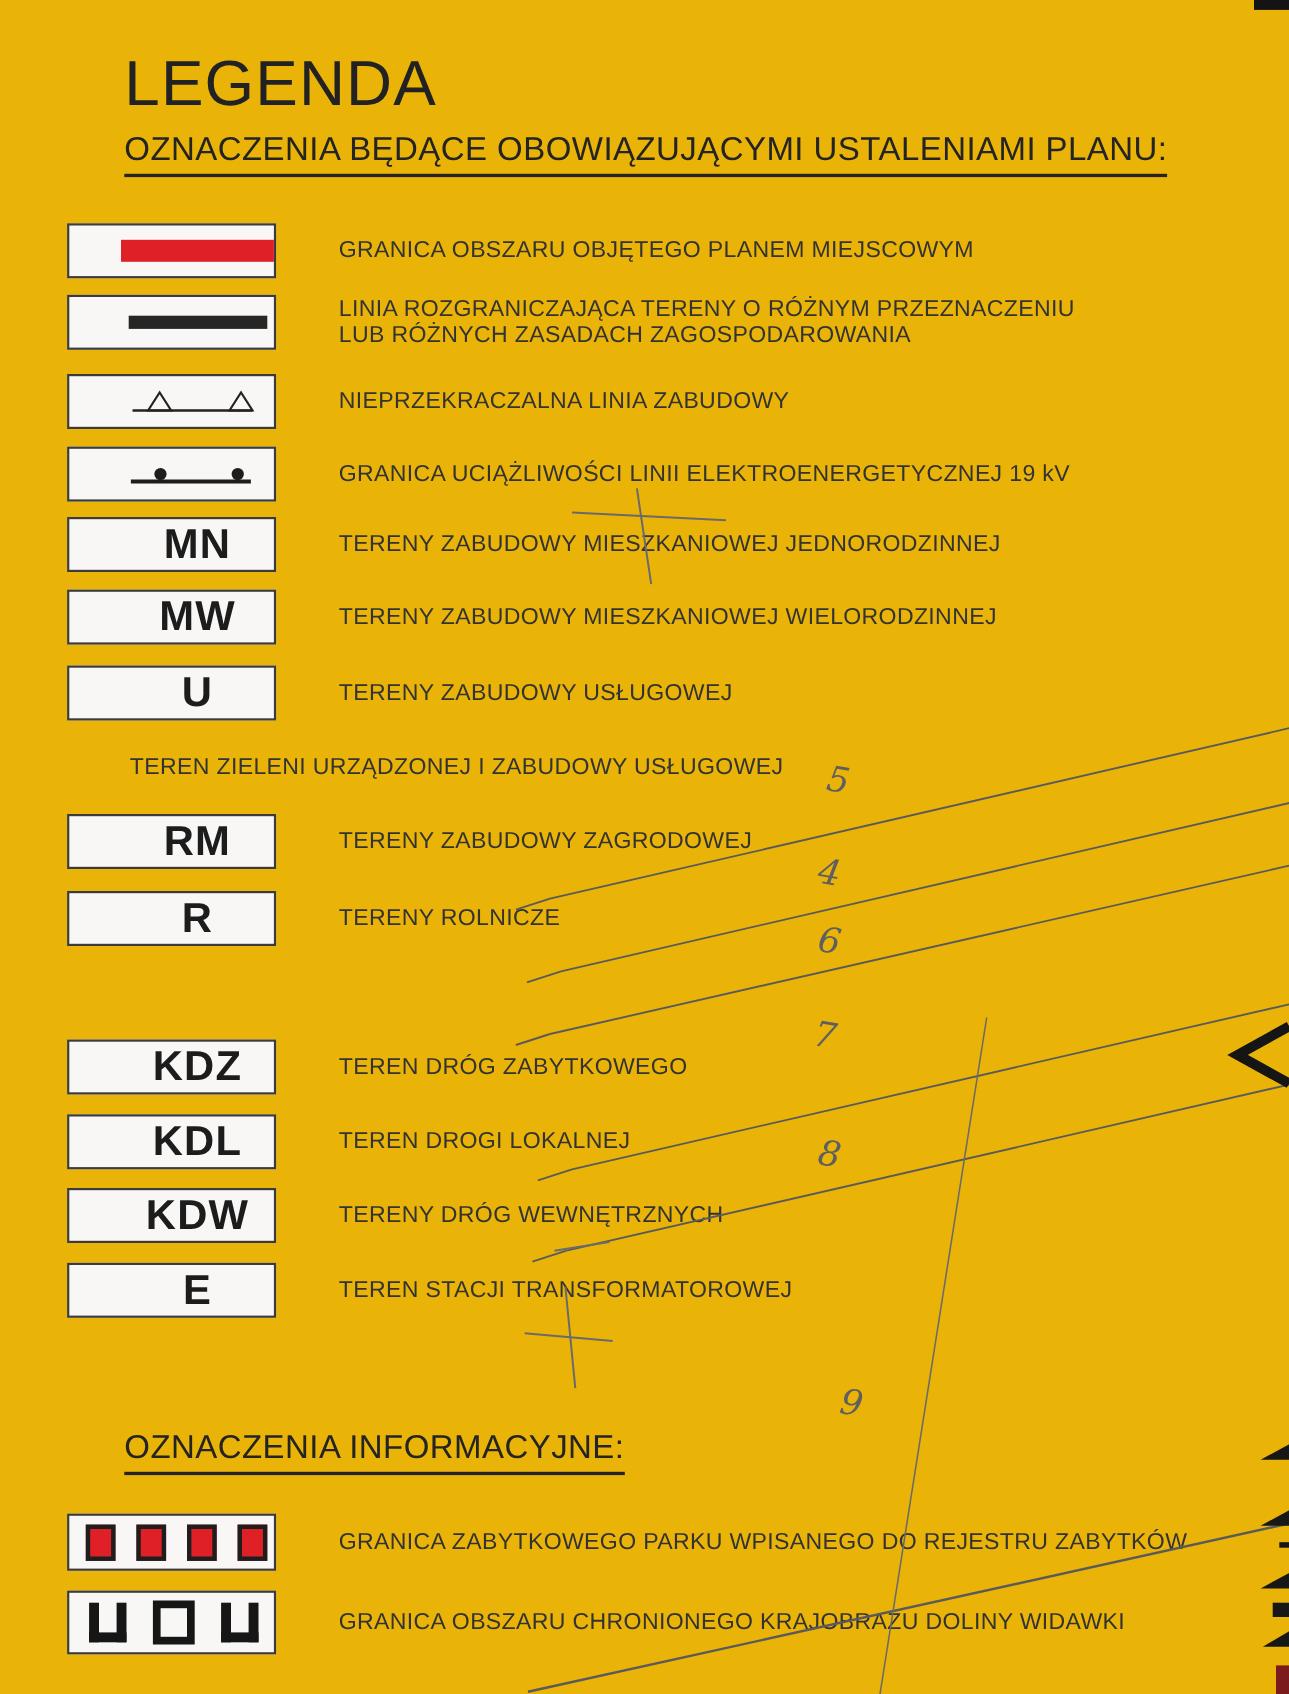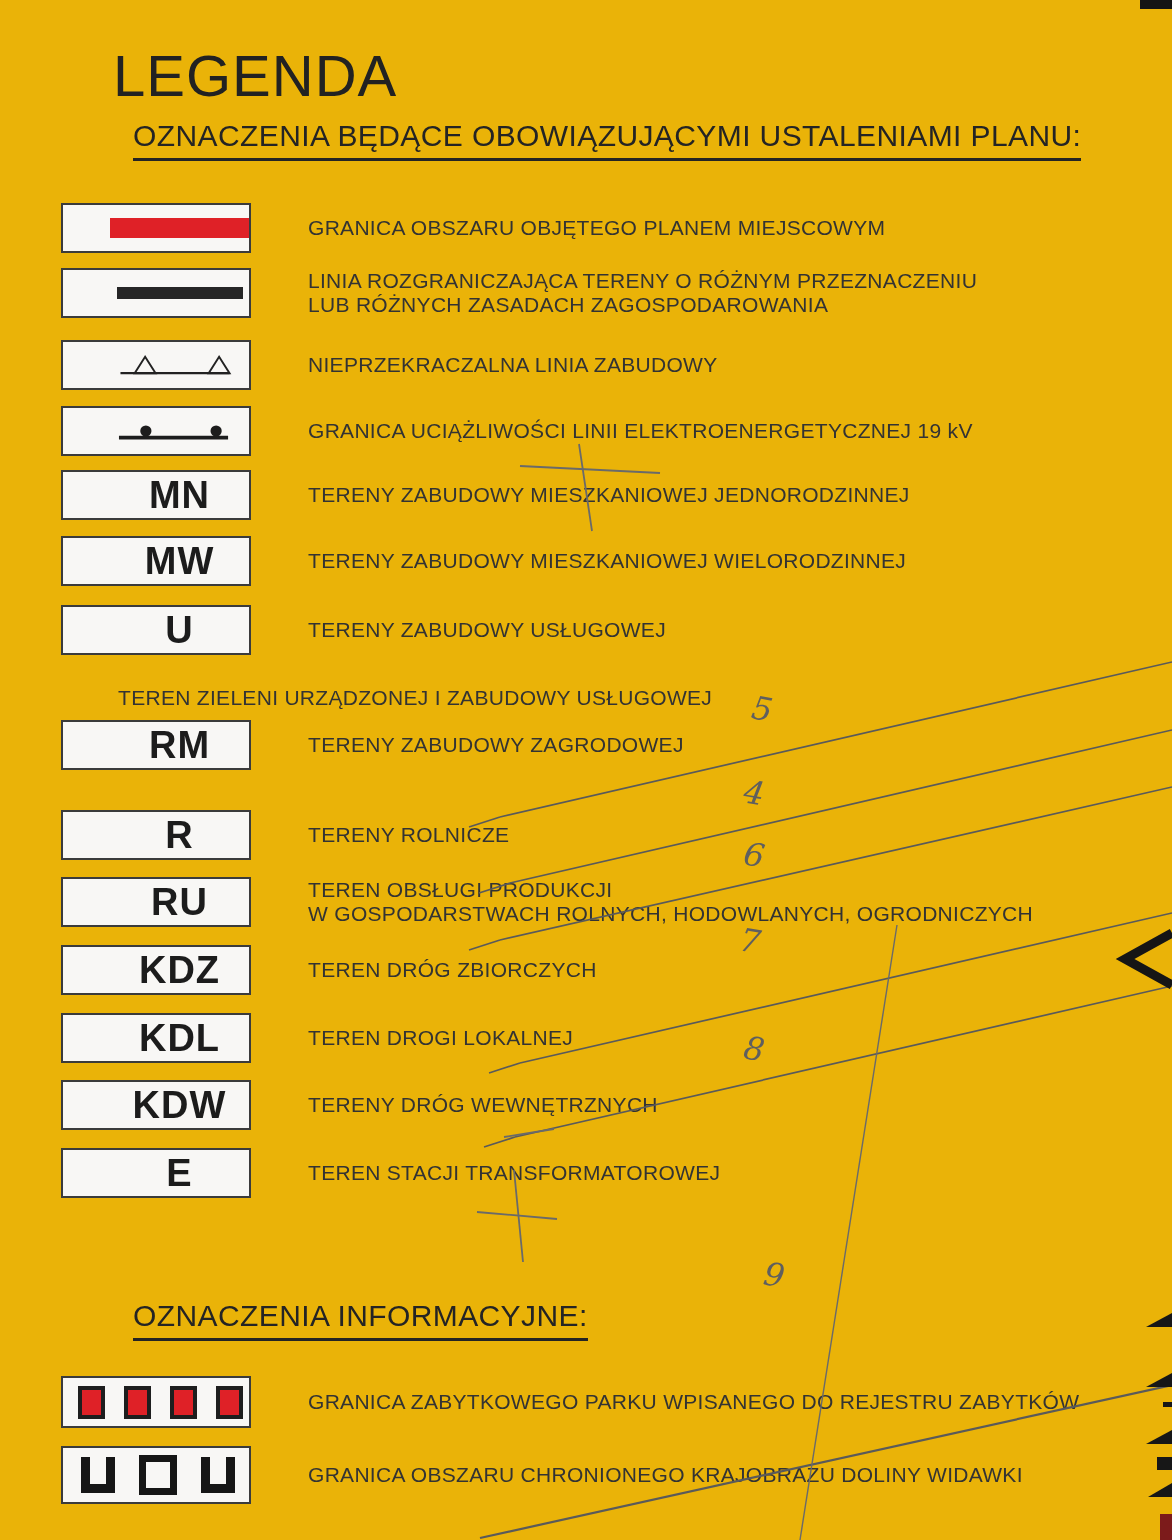--- a/index.html
+++ b/index.html
@@ -12,21 +12,21 @@
     overflow:hidden;
   }
   .title{
     position:absolute;left:113px;top:42px;
     font-size:58px;letter-spacing:1px;color:#222;
   }
   .sec-heading{
     position:absolute;left:113px;
     font-size:30px;letter-spacing:.4px;color:#242424;
     border-bottom:3px solid #242424;
-    padding-bottom:5px;white-space:nowrap;margin-left:20px;
+    padding-bottom:5px;white-space:nowrap;
   }
   .h1{top:119px;}
   .h2{top:1299px;}
   .row{
     position:absolute;left:61px;height:50px;
     display:flex;align-items:center;justify-content:space-between;
   }
   .sym-box{
     width:190px;height:50px;box-sizing:border-box;
     border:2px solid #3b3b3b;background:#f8f7f5;
@@ -131,47 +131,40 @@
     <div class="sym-box">
         <span class="code">U</span>
       </div>
     <div class="row-label">TERENY ZABUDOWY USŁUGOWEJ</div>
   </div>
 
   <div class="row" style="top:673px">
     <div class="row-label">TEREN ZIELENI URZĄDZONEJ I ZABUDOWY USŁUGOWEJ</div>
   </div>
 
-  <div class="row" style="top:720px">
+  <div class="row" style="top:740px">
     <div class="sym-box">
         <span class="code">RM</span>
       </div>
     <div class="row-label">TERENY ZABUDOWY ZAGRODOWEJ</div>
   </div>
 
   <div class="row" style="top:810px">
     <div class="sym-box">
         <span class="code">R</span>
       </div>
     <div class="row-label">TERENY ROLNICZE</div>
   </div>
 
-  <div class="row" style="top:877px">
-    <div class="sym-box">
-        <span class="code">RU</span>
-      </div>
-    <div class="row-label">TEREN OBSŁUGI PRODUKCJI
-W GOSPODARSTWACH ROLNYCH, HODOWLANYCH, OGRODNICZYCH</div>
-  </div>
 
   <div class="row" style="top:945px">
     <div class="sym-box">
         <span class="code">KDZ</span>
       </div>
-    <div class="row-label">TEREN DRÓG ZBIORCZYCH</div>
+    <div class="row-label">TEREN DRÓG ZABYTKOWEGO</div>
   </div>
 
   <div class="row" style="top:1013px">
     <div class="sym-box">
         <span class="code">KDL</span>
       </div>
     <div class="row-label">TEREN DROGI LOKALNEJ</div>
   </div>
 
   <div class="row" style="top:1080px">

